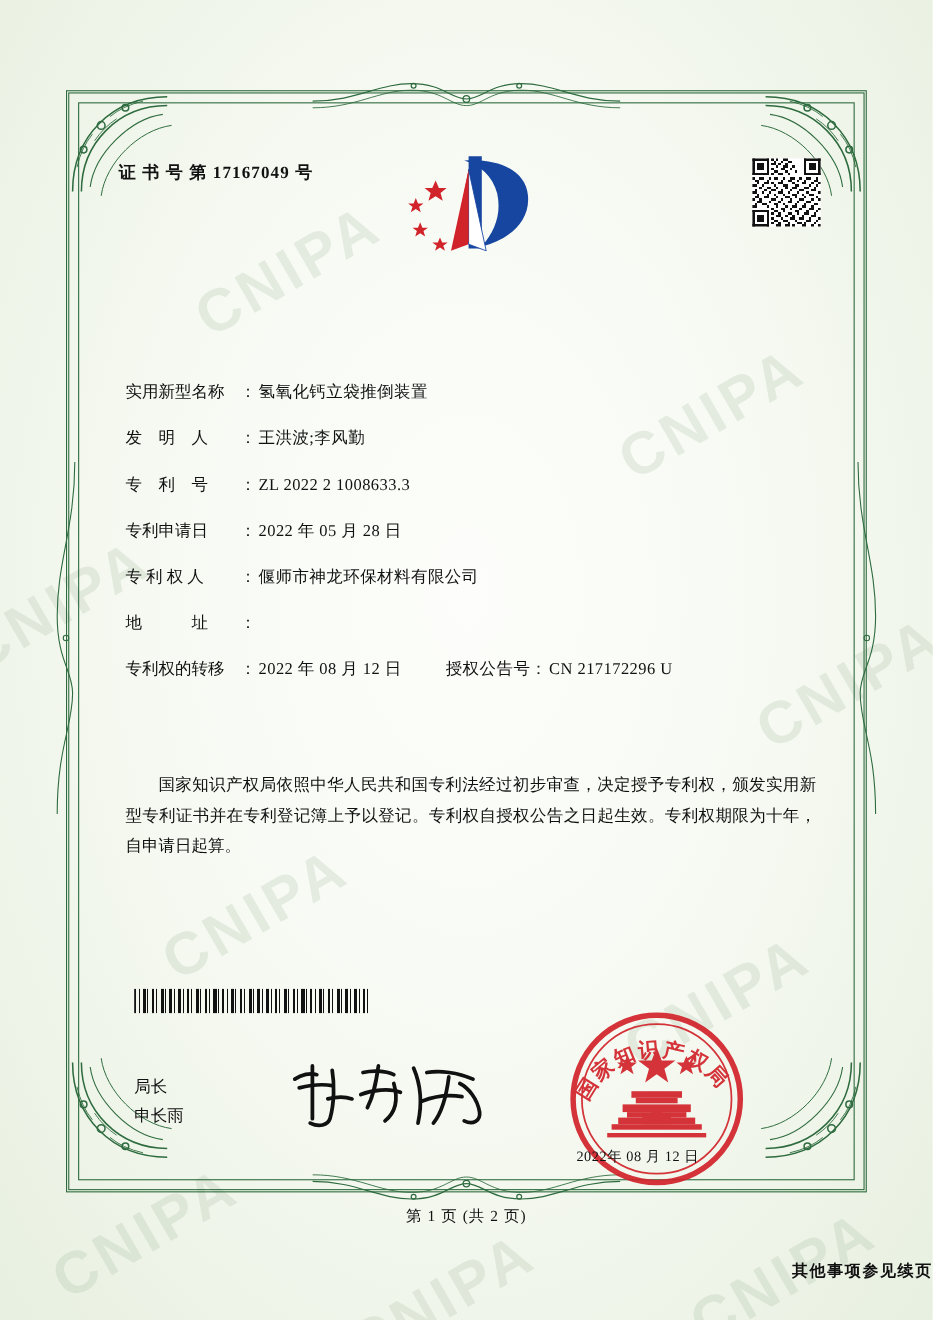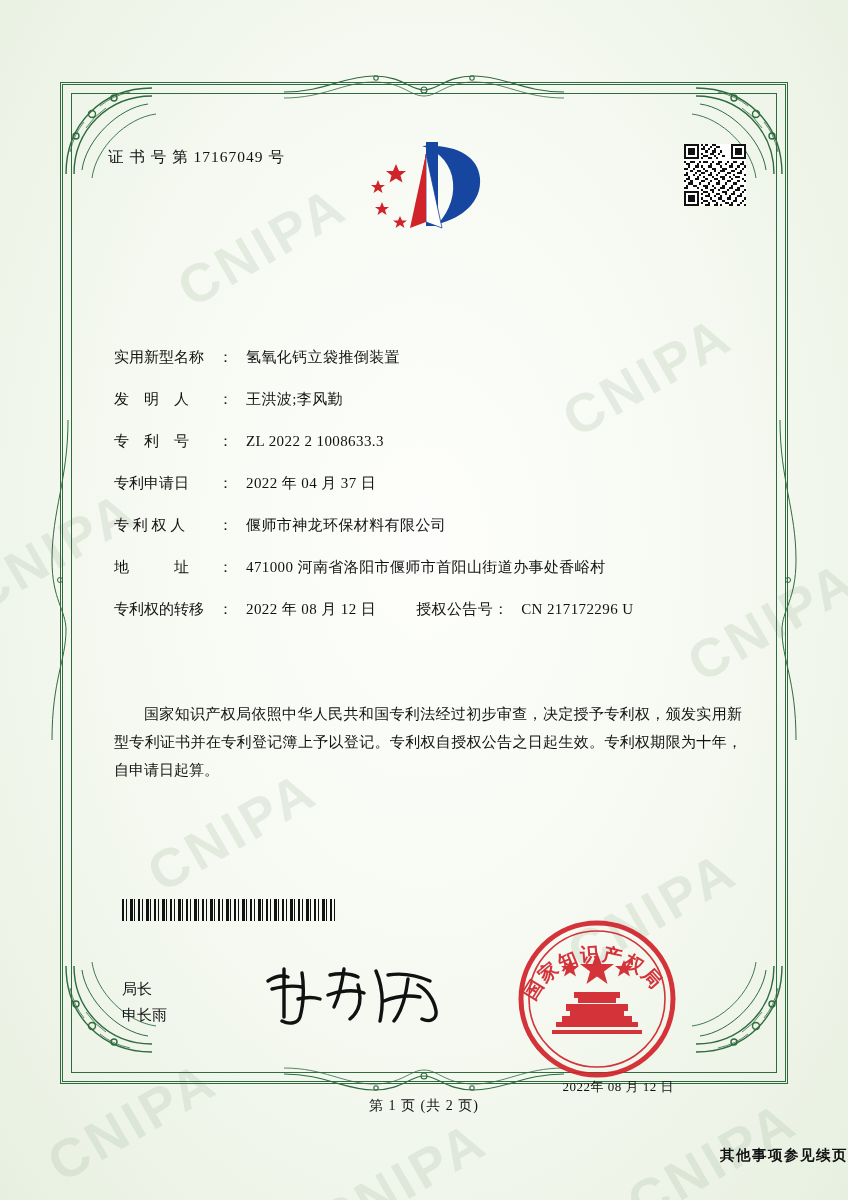--- a/index.html
+++ b/index.html
@@ -67,20 +67,21 @@
 
   
   #cert-number {
     position: absolute;
     left: 108px;
     top: 147px;
     font-size: 15.5px;
     letter-spacing: 1px;
     color: #111;
     font-family: "Liberation Serif", serif;
+    font-weight: bold;
   }
   #qr {
     position: absolute;
     left: 684px;
     top: 144px;
     width: 62px;
     height: 62px;
   }
   #logo {
     position: absolute;
@@ -122,21 +123,20 @@
     letter-spacing: 0px;
     color: #111;
     display: flex;
     justify-content: space-between;
   }
   .field-label.tight { letter-spacing: 0; display: block; }
   .field-colon { margin: 0 2px 0 0; }
   .field-value {
     color: #111;
     letter-spacing: 0.4px;
-    margin-left: 11px;
   }
   .field-row.double .field-value2 {
     margin-left: 40px;
   }
 
   
   #paragraphs {
     position: absolute;
     left: 114px;
     top: 700px;
@@ -188,23 +188,23 @@
   #seal {
     position: absolute;
     left: 506px;
     top: 908px;
     width: 182px;
     height: 182px;
   }
   #seal-date {
     position: absolute;
     left: 524px;
-    top: 1078px;
+    top: 1042px;
     width: 150px;
-    text-align: right;
+    text-align: left;
     font-size: 13px;
     color: #111;
     letter-spacing: 0.5px;
   }
 
   
   #page-count {
     position: absolute;
     left: 0;
     right: 0;
@@ -547,31 +547,30 @@
       <span class="field-value">王洪波;李风勤</span>
     </div>
     <div class="field-row">
       <span class="field-label tight">专　利　号</span>
       <span class="field-colon">：</span>
       <span class="field-value">ZL 2022 2 1008633.3</span>
     </div>
     <div class="field-row">
       <span class="field-label tight">专利申请日</span>
       <span class="field-colon">：</span>
-      <span class="field-value">2022 年 04 月 37 日</span>
+      <span class="field-value">2022 年 05 月 28 日</span>
     </div>
     <div class="field-row">
       <span class="field-label tight">专 利 权 人</span>
       <span class="field-colon">：</span>
       <span class="field-value">偃师市神龙环保材料有限公司</span>
     </div>
     <div class="field-row">
       <span class="field-label tight">地　　　址</span>
       <span class="field-colon">：</span>
-      <span class="field-value">471000 河南省洛阳市偃师市首阳山街道办事处香峪村</span>
     </div>
     <div class="field-row double">
       <span class="field-label tight">专利权的转移</span>
       <span class="field-colon">：</span>
       <span class="field-value">2022 年 08 月 12 日</span>
       <span class="field-value field-value2">授权公告号</span>
       <span class="field-colon">：</span>
       <span class="field-value">CN 217172296 U</span>
     </div>
   </div>

